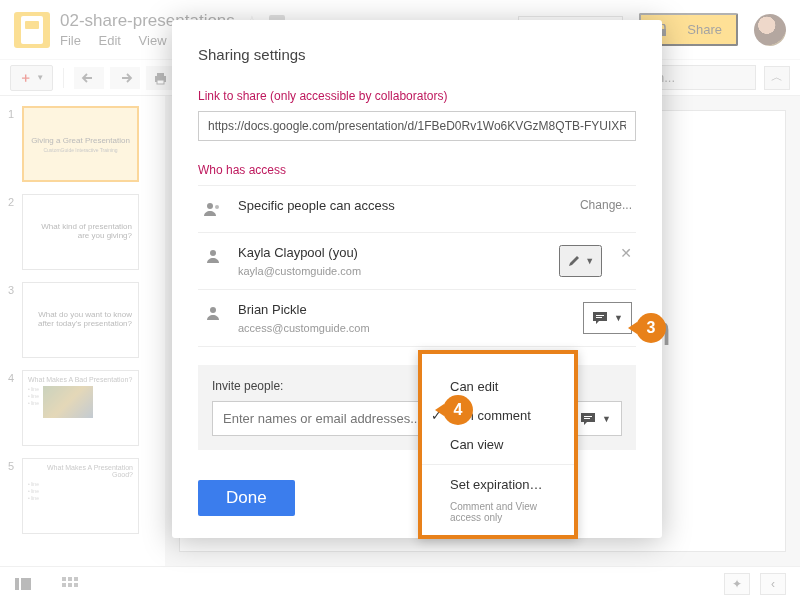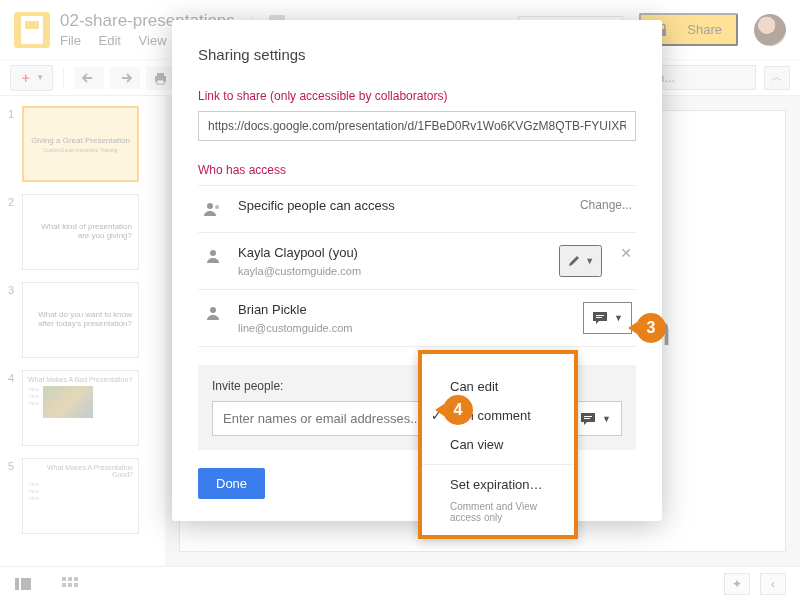--- a/index.html
+++ b/index.html
@@ -57,21 +57,21 @@
 .access-email{font-size:11px;color:#999;margin-top:5px}
 .change-link{font-size:12px;color:#888}
 .edit-dd{display:flex;align-items:center;gap:4px;color:#666;padding:3px 6px}
 .remove-x{color:#aaa;margin-left:18px;font-size:14px}
 .perm-dd{border:1px solid #888;padding:4px 8px;display:flex;align-items:center;gap:6px;color:#555;background:#fff}
 .invite-section{background:#f3f3f3;padding:14px;margin-top:18px}
 .invite-label{font-size:12px;color:#444;margin-bottom:8px}
 .invite-row{display:flex;gap:10px}
 .invite-input{flex:1;border:1px solid #ccc;background:#fff;padding:9px 10px;font-size:13px;color:#999}
 .invite-perm{border:1px solid #ccc;background:#fff;padding:6px 10px;display:flex;align-items:center;gap:6px;color:#555}
-.done-btn{background:#3b7ded;color:#fff;border:none;padding:8px 18px;font-size:13px;border-radius:2px;margin-top:18px}
+.done-btn{background:#3b7ded;color:#fff;border:none;padding:8px 28px;font-size:17px;border-radius:2px;margin-top:30px}
 .perm-menu{position:absolute;left:418px;top:350px;width:160px;background:#fff;border:4px solid #e8811a;padding:18px 0 8px;box-shadow:0 2px 10px rgba(0,0,0,0.2)}
 .menu-item{padding:7px 14px 7px 28px;font-size:13px;color:#333;position:relative}
 .menu-item.checked::before{content:"✓";position:absolute;left:9px;color:#333}
 .menu-sep{height:1px;background:#eee;margin:5px 0}
 .menu-note{padding:2px 14px 4px 28px;font-size:10px;color:#999}
 .callout{position:absolute;width:30px;height:30px;background:#e8811a;border-radius:50%;color:#fff;font-size:16px;font-weight:bold;display:flex;align-items:center;justify-content:center}
 .callout::before{content:"";position:absolute;width:0;height:0}
 .callout.c3{left:636px;top:313px}
 .callout.c3::before{left:-8px;top:9px;border-top:6px solid transparent;border-bottom:6px solid transparent;border-right:9px solid #e8811a}
 .callout.c4{left:443px;top:395px}
@@ -269,21 +269,21 @@
 
   <div class="access-row">
     <div class="person-ic">
         <svg width="16" height="16">
           <circle cx="8" cy="5" r="3" fill="#999"></circle>
           <path d="M2 15c0-3 3-5 6-5s6 2 6 5" fill="#999"></path>
         </svg>
       </div>
     <div class="access-text">
       <div class="access-name">Brian Pickle</div>
-      <div class="access-email">line@customguide.com</div>
+      <div class="access-email">access@customguide.com</div>
     </div>
     <button class="perm-dd">
         <svg width="16" height="14">
           <path d="M1 1h14v9H7l-3 3v-3H1z" fill="#555"></path>
           <rect x="4" y="4" width="8" height="1" fill="#fff"></rect>
           <rect x="4" y="6" width="6" height="1" fill="#fff"></rect>
         </svg>
         <span style="font-size:9px">▼</span>
       </button>
   </div>

